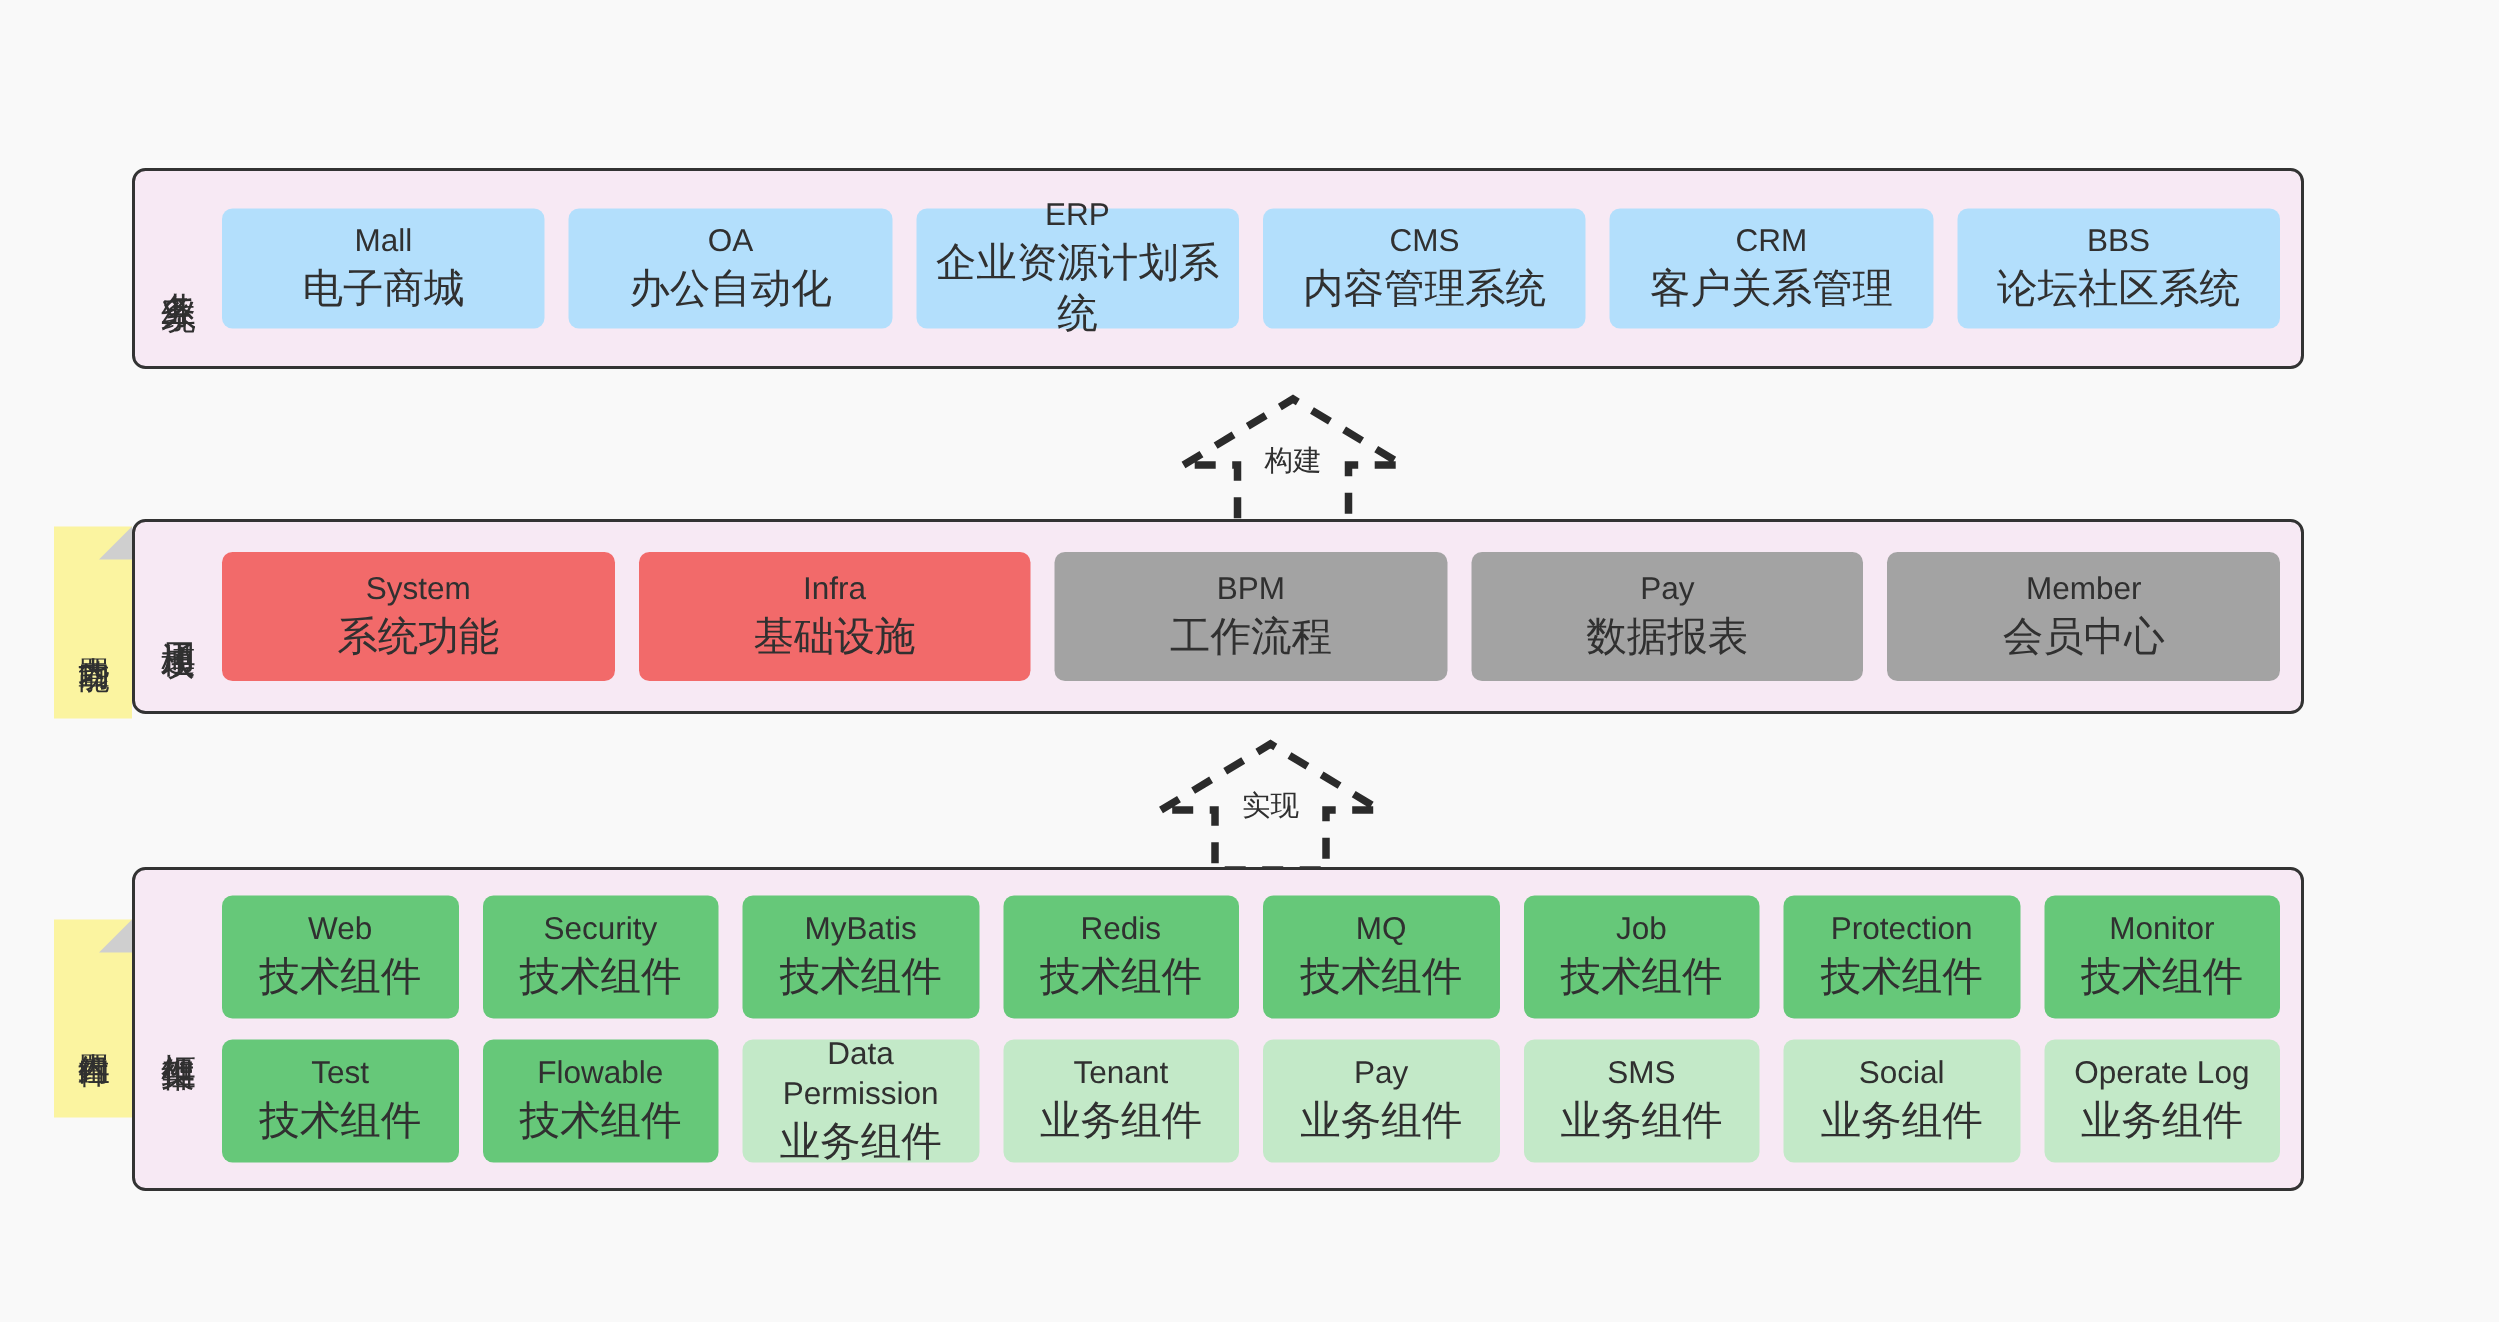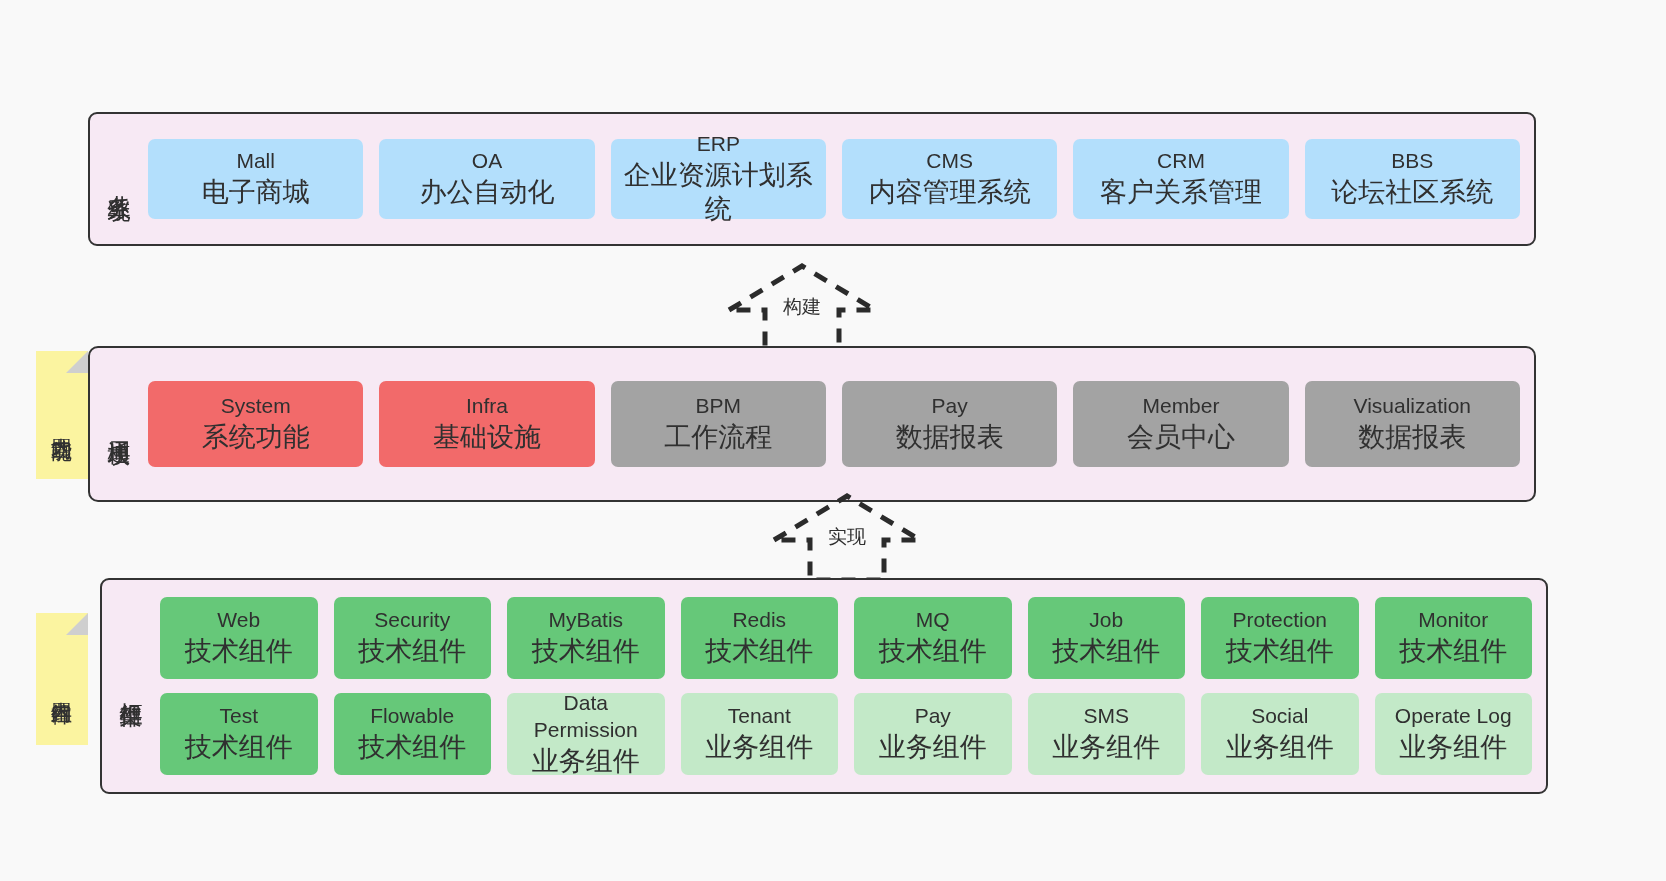--- a/index.html
+++ b/index.html
@@ -141,32 +141,32 @@
         <span class="name">CRM</span>
         <span class="sub">客户关系管理</span>
       </div>
       <div class="card blue">
         <span class="name">BBS</span>
         <span class="sub">论坛社区系统</span>
       </div>
     </div>
   </div>
 
-  <div class="arrow" id="arrow-build" style="left:727px; top:262px; width:150px; height:90px;text-align:right;">
+  <div class="arrow" id="arrow-build" style="left:787px; top:262px; width:150px; height:90px;text-align:right;">
     <svg width="150" height="90" viewBox="0 0 150 90">
       <path d="M 2 48 L 75 4 L 148 48 L 112 48 L 112 88 L 38 88 L 38 48 Z" fill="none" stroke="#2b2b2b" stroke-width="5" stroke-dasharray="14,11" stroke-linejoin="miter"></path>
     </svg>
     <span class="arrow-label" style="top:32px;">构建</span>
   </div>
 
   <div class="sticky" id="sticky-builtin-function" style="left:36px; top:351px; width:52px; height:128px;">
     <span>内置功能</span>
   </div>
 
-  <div class="layer" id="layer-modules" style="left:88px; top:346px; width:1448px; height:156px;border-radius:10px;">
+  <div class="layer" id="layer-modules" style="left:88px; top:346px; width:1448px; height:130px;">
     <div class="layer-title">通用模块</div>
     <div class="layer-body">
       <div class="card red">
         <span class="name">System</span>
         <span class="sub">系统功能</span>
       </div>
       <div class="card red">
         <span class="name">Infra</span>
         <span class="sub">基础设施</span>
       </div>
@@ -175,39 +175,35 @@
         <span class="sub">工作流程</span>
       </div>
       <div class="card pink">
         <span class="name">Pay</span>
         <span class="sub">数据报表</span>
       </div>
       <div class="card pink">
         <span class="name">Member</span>
         <span class="sub">会员中心</span>
       </div>
-      <div class="card pink">
-        <span class="name">Visualization</span>
-        <span class="sub">数据报表</span>
-      </div>
     </div>
   </div>
 
   <div class="arrow" id="arrow-implement" style="left:772px; top:492px; width:150px; height:90px;">
     <svg width="150" height="90" viewBox="0 0 150 90">
       <path d="M 2 48 L 75 4 L 148 48 L 112 48 L 112 88 L 38 88 L 38 48 Z" fill="none" stroke="#2b2b2b" stroke-width="5" stroke-dasharray="14,11" stroke-linejoin="miter"></path>
     </svg>
     <span class="arrow-label" style="top:32px;">实现</span>
   </div>
 
   <div class="sticky" id="sticky-builtin-component" style="left:36px; top:613px; width:52px; height:132px;">
     <span>内置组件</span>
   </div>
 
-  <div class="layer" id="layer-framework" style="left:100px; top:578px; width:1448px; height:216px;">
+  <div class="layer" id="layer-framework" style="left:88px; top:578px; width:1448px; height:216px;">
     <div class="layer-title">框架组件</div>
     <div class="layer-body two-row">
 
       <div class="row">
         <div class="card green">
           <span class="name">Web</span>
           <span class="sub">技术组件</span>
         </div>
         <div class="card green">
           <span class="name">Security</span>

